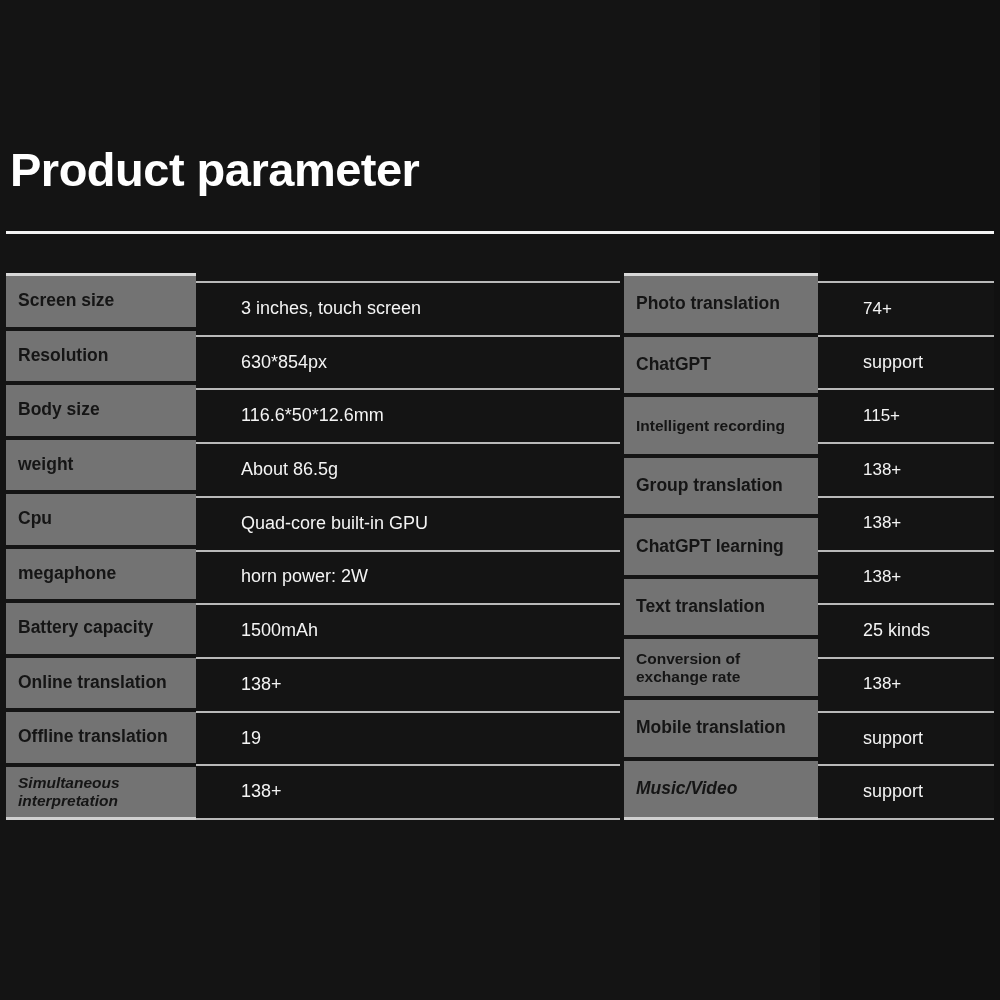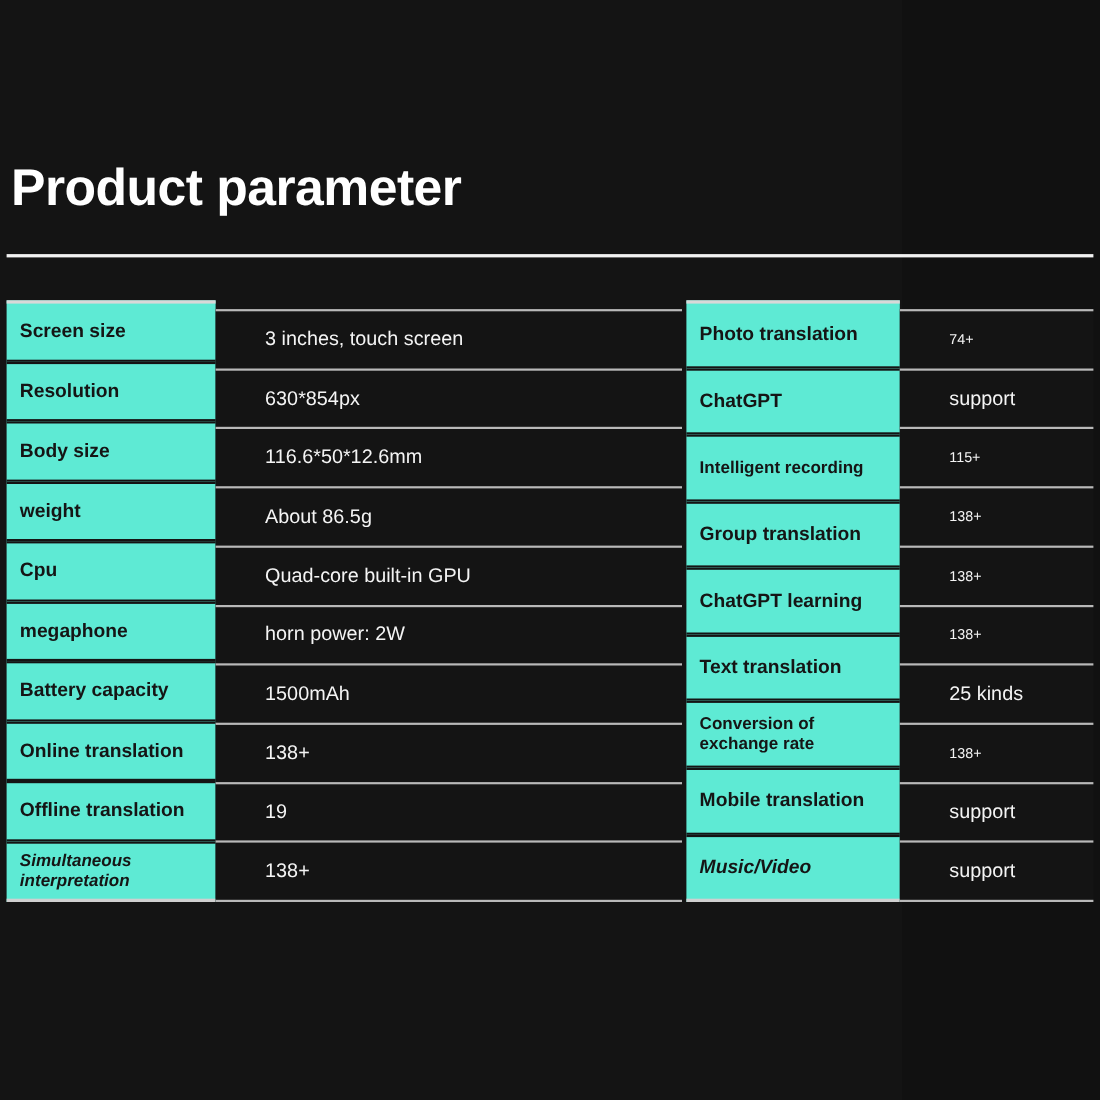--- a/index.html
+++ b/index.html
@@ -59,21 +59,21 @@
   
   .cell{
     box-sizing:border-box;
     flex:1 1 0;
     display:flex;
     align-items:center;
     position:relative;
     overflow:hidden;
   }
   .col.labels .cell{
-    background:#5eead4;
+    background:#737373;
     color:#151515;
     padding:0 6px 0 12px;
     border-top:2px solid #141414;
     border-bottom:2px solid #141414;
   }
   .col.labels .cell:first-child{ border-top:3px solid #d8d8d8; }
   .col.labels .cell:last-child{ border-bottom:3px solid #d0d0d0;font-style:italic; }
 
   .col.values .cell{
     background:#141414;
@@ -96,21 +96,21 @@
   .lbl-text.small{ font-size:15.5px; }
   .lbl-text.two-line{ font-size:15.5px; }
 
   .val-text{
     font-size:18px;
     font-weight:normal;
     line-height:1.1;
     display:block;
     margin-left:27px;
   }
-  .val-text.small{ font-size:13px; }
+  .val-text.small{ font-size:17px; }
 </style>
 </head>
 <body>
 
 <div class="page">
 
   <div class="title">Product parameter</div>
   <div class="title-rule"></div>
 
   <div class="tables">

